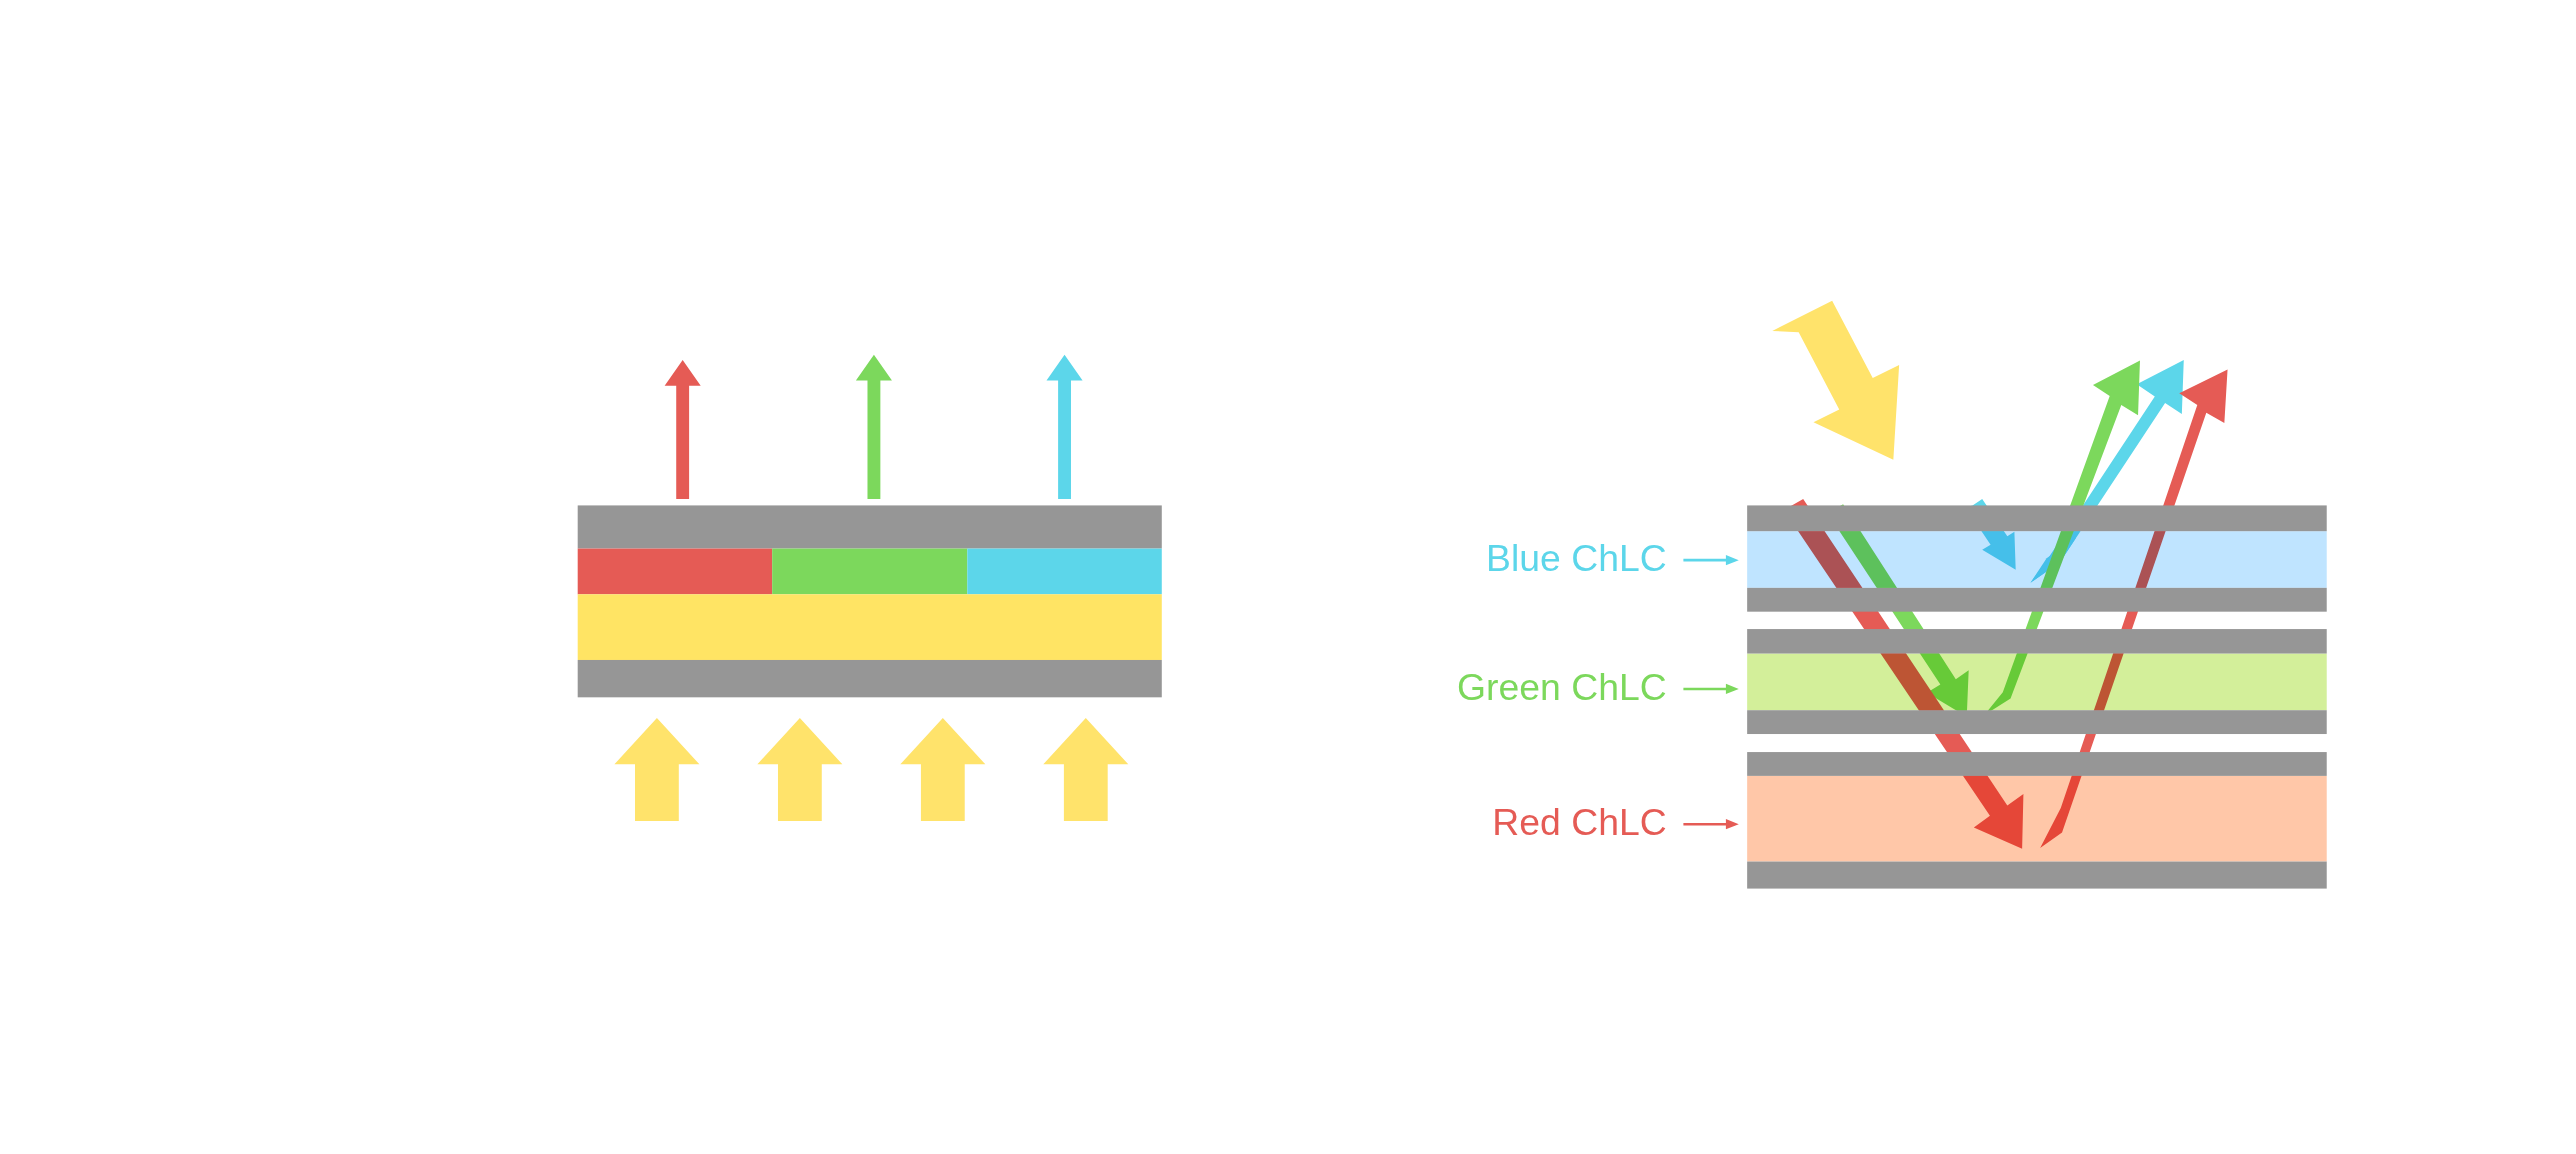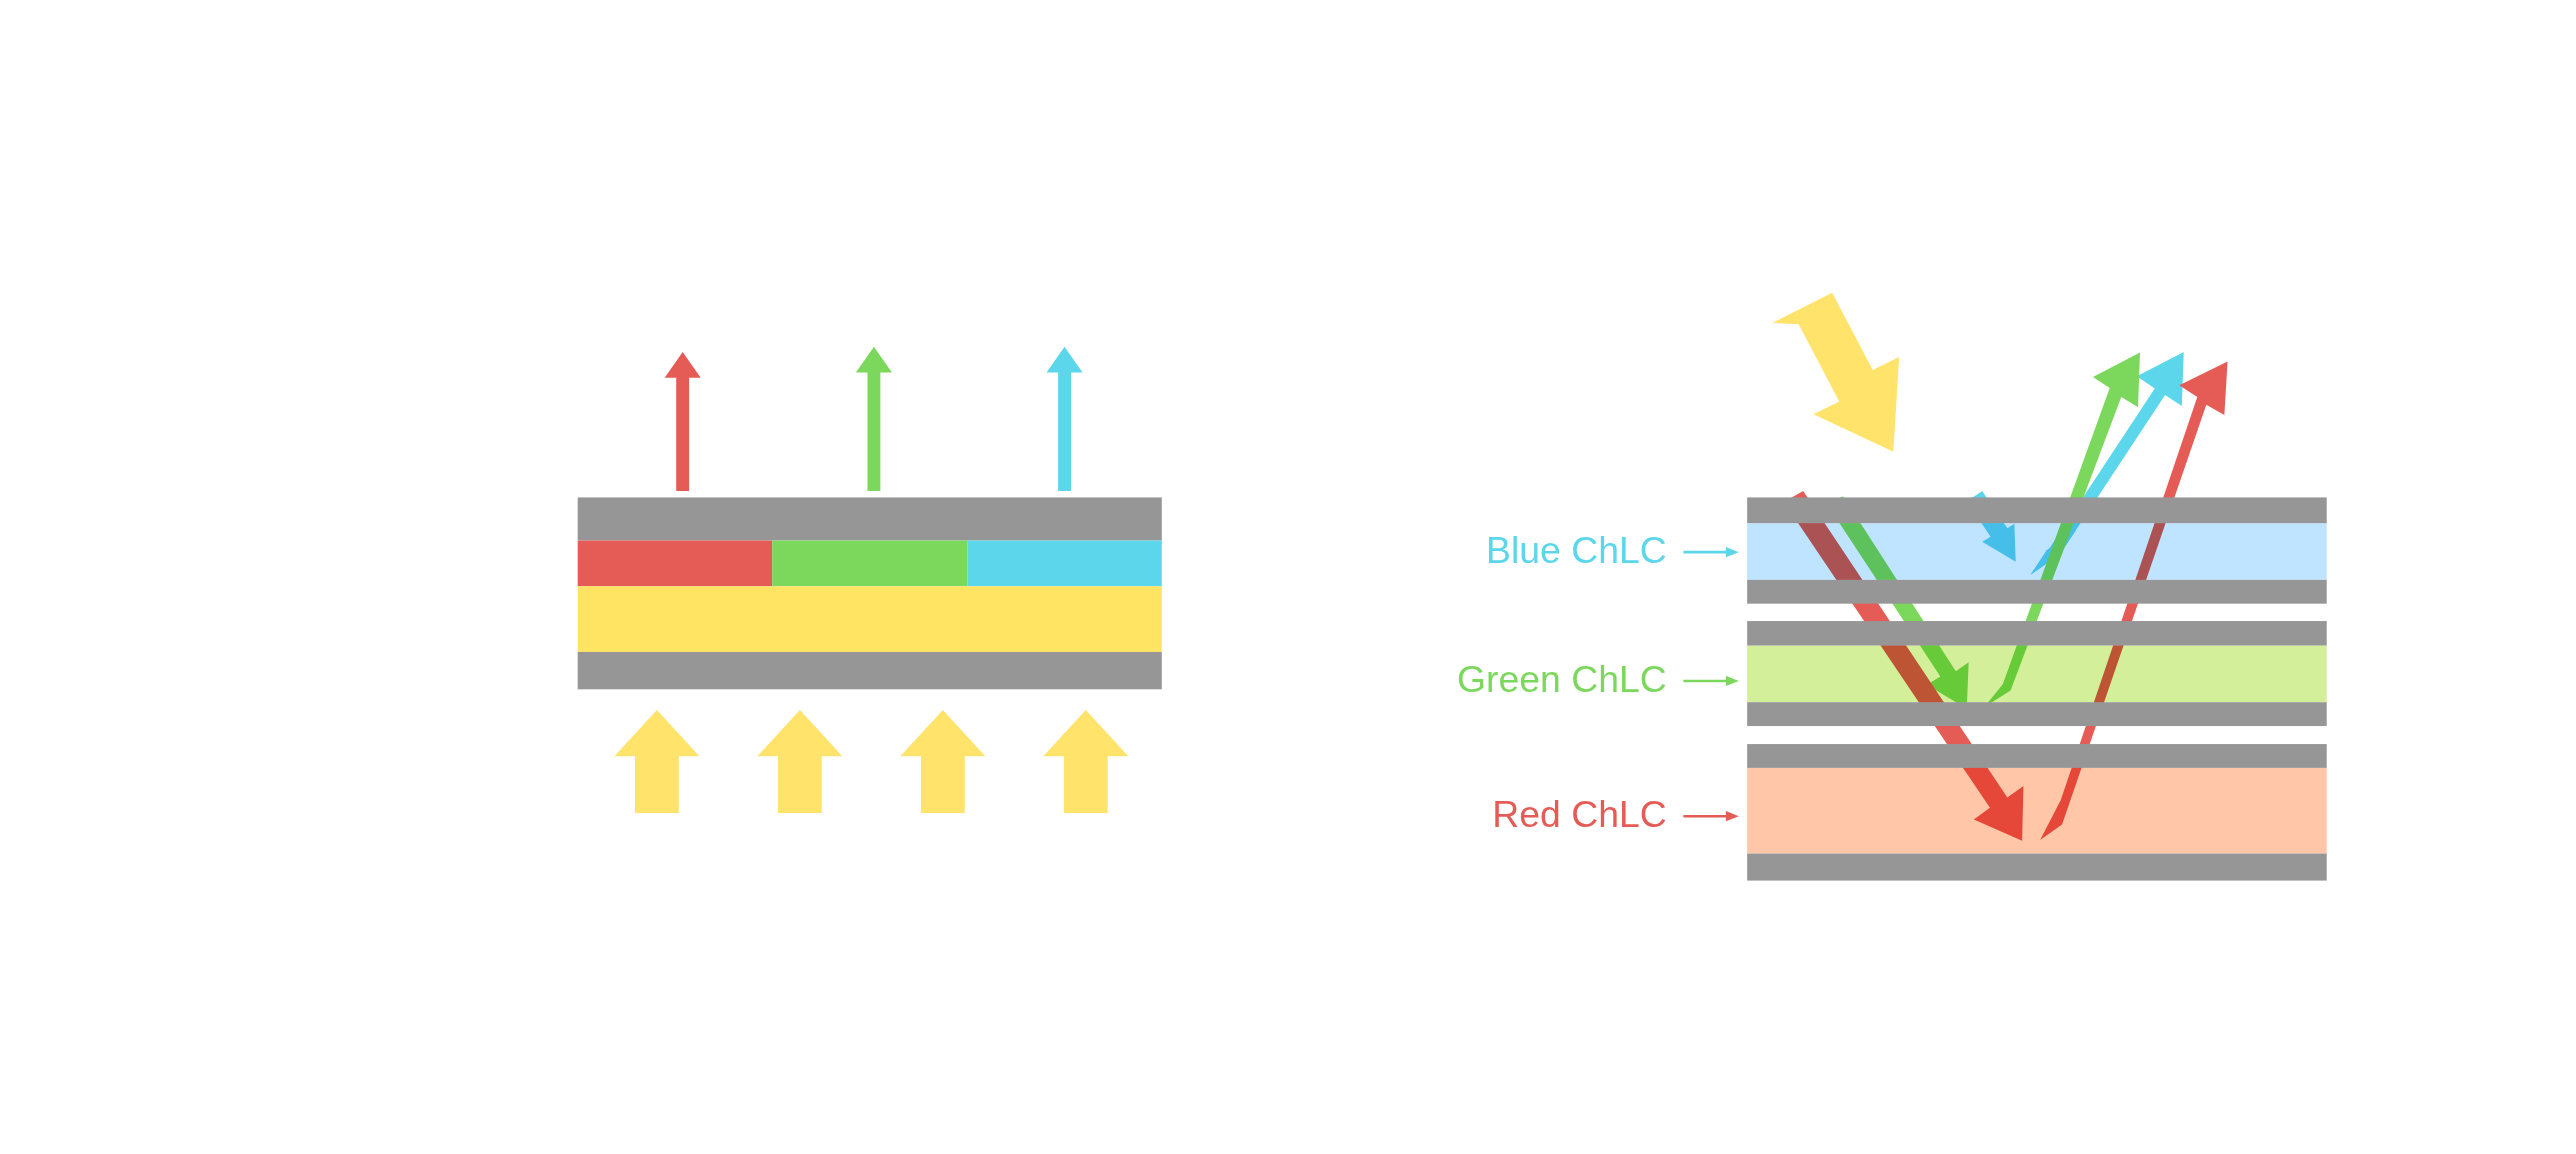--- a/index.html
+++ b/index.html
@@ -1,18 +1,18 @@
 <!DOCTYPE html>
 <html style="font-size:10.3px"><head>
 <meta charset="utf-8">
 <style>
   html,body{margin:0;padding:0;background:#ffffff;}
   body{width:2576px;height:1154px;position:relative;overflow:hidden;
        font-family:"Liberation Sans","DejaVu Sans",sans-serif;}
-  #root{position:absolute;left:0;top:8px;width:2576px;height:1086px;}
+  #root{position:absolute;left:0;top:16px;width:2576px;height:1086px;}
   svg.fig{position:absolute;left:0;top:0;width:2576px;height:1154px;display:block;}
   .lbl{font-family:"Liberation Sans","DejaVu Sans",sans-serif;font-size:58px;font-weight:400;}
 </style>
 </head>
 <body>
 
 <div id="root">
   <svg class="fig" viewBox="0 0 4000 1792" xmlns="http://www.w3.org/2000/svg">
 
     <g>

